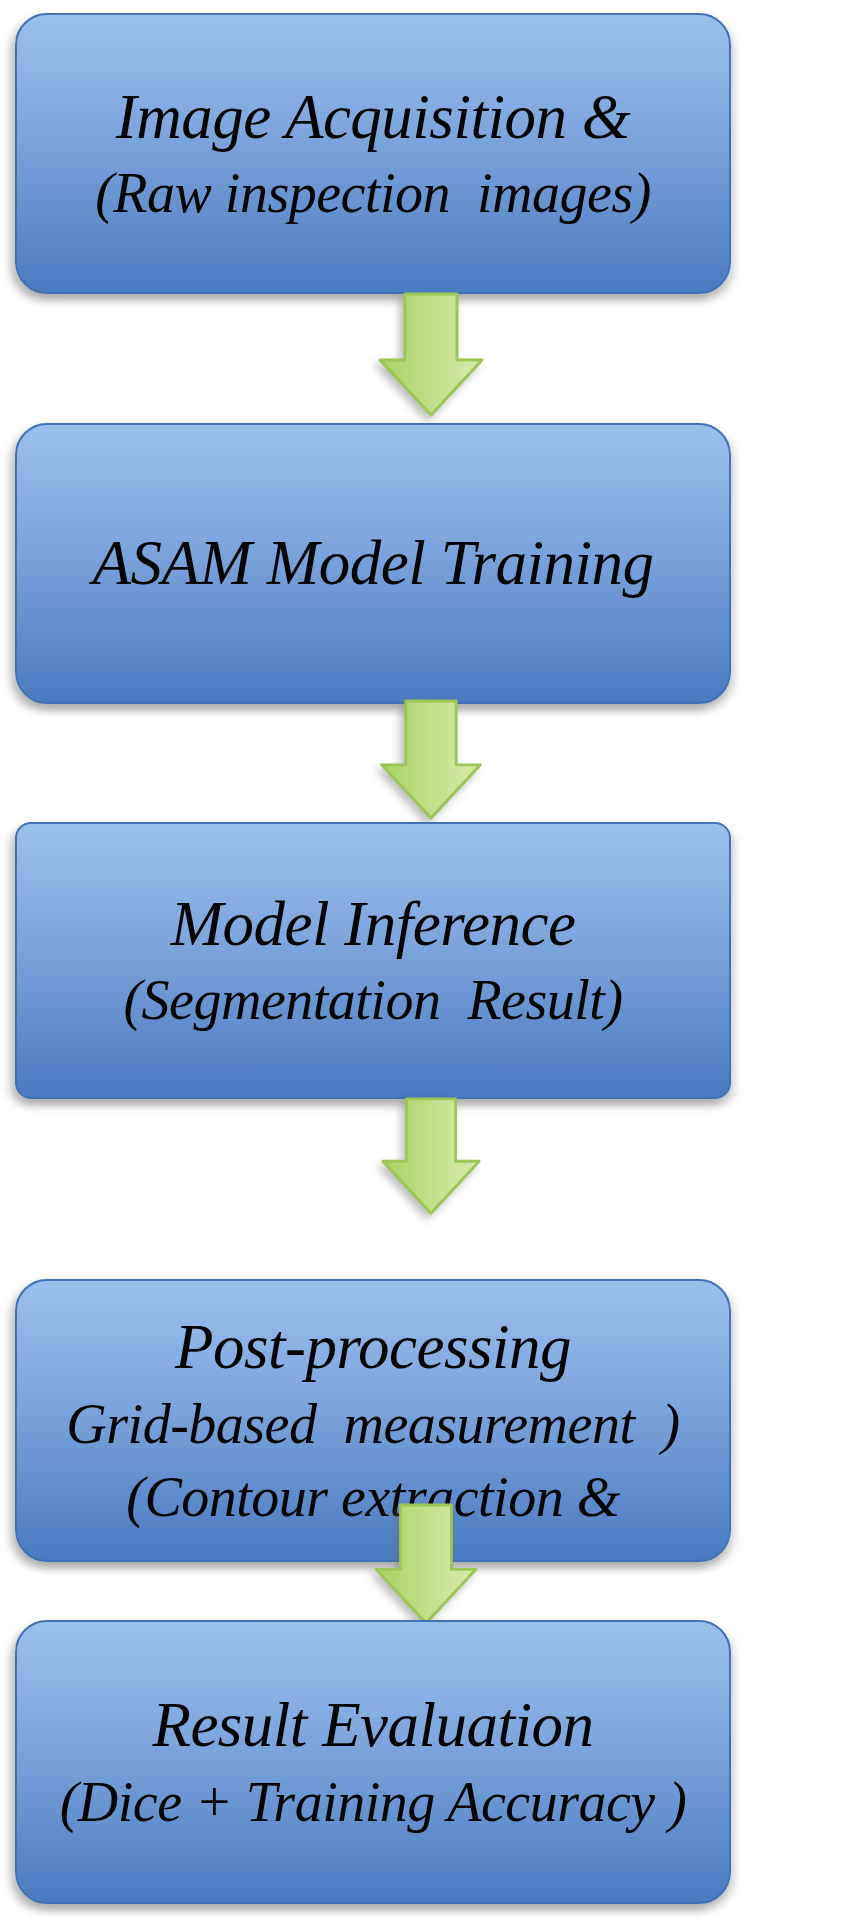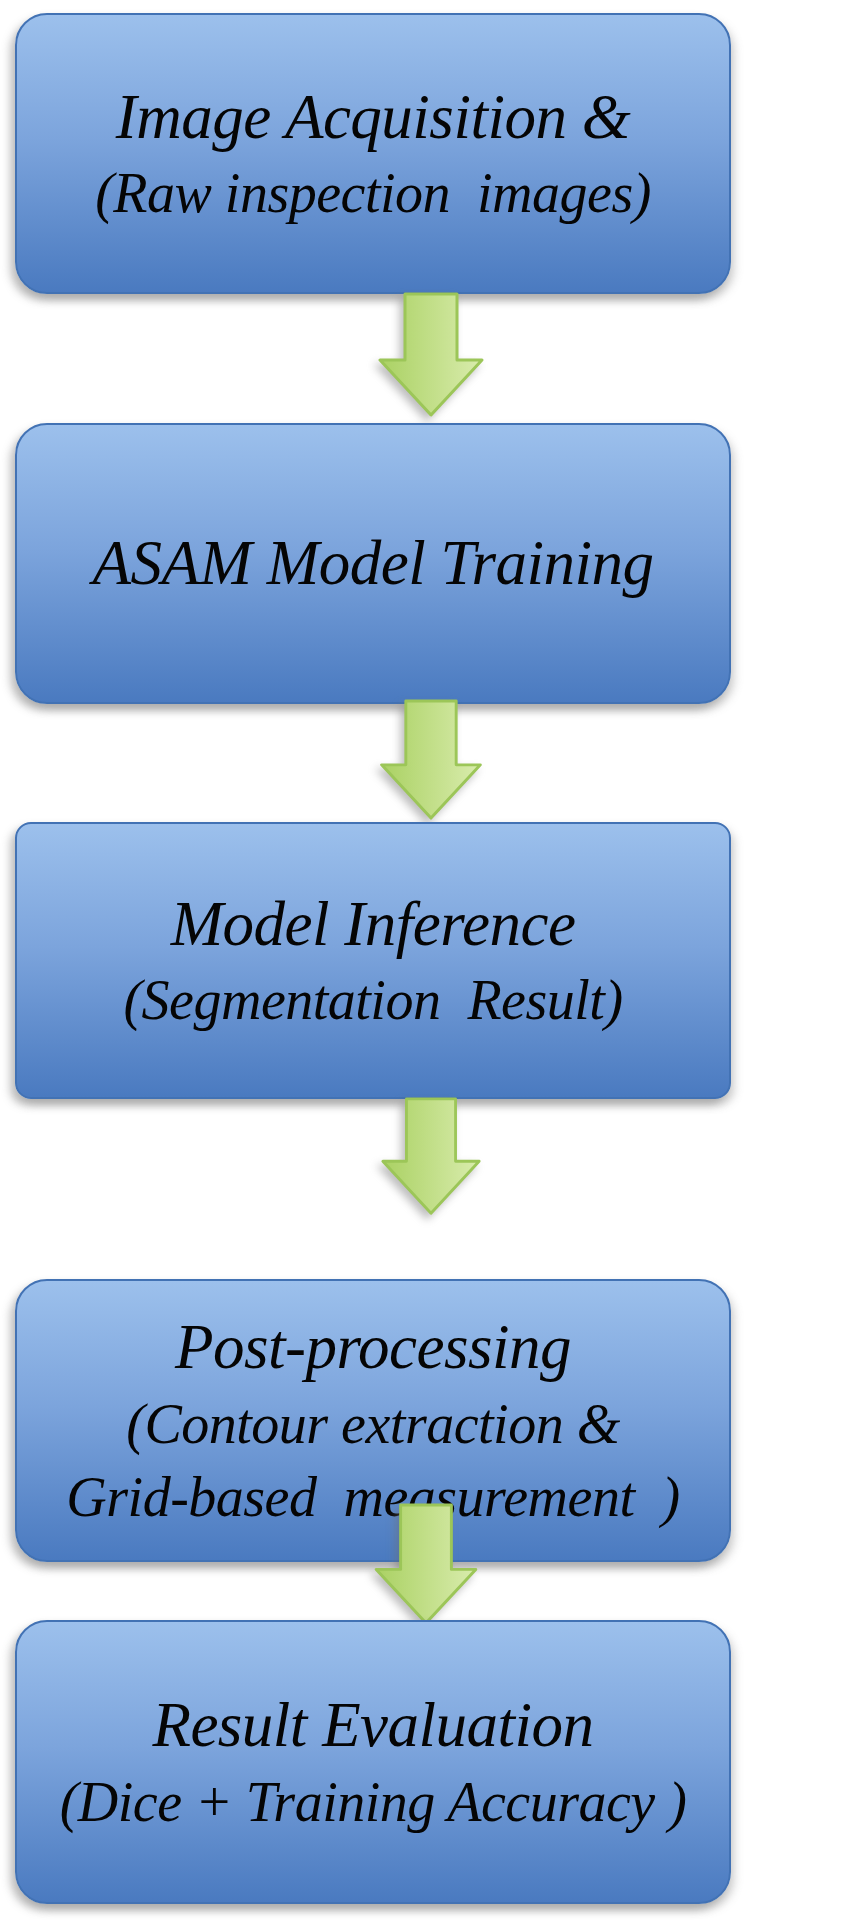--- a/index.html
+++ b/index.html
@@ -103,22 +103,22 @@
     <div class="node-title-line">Model Inference</div>
     <div class="node-subtitle-line">(Segmentation  Result)</div>
   </div>
 
   <svg id="arr-2" class="flow-arrow" viewBox="0 0 110 126">
     <path d="M29 2 H81 V68 H106 L55 123 L4 68 H29 Z" fill="url(#arrowGrad)" stroke-width="3" stroke-linejoin="round" stroke="#9cc658"></path>
   </svg>
 
   <div id="node-3" class="flow-node">
     <div class="node-title-line">Post-processing</div>
+    <div class="node-subtitle-line">Grid-based  measurement  )</div>
     <div class="node-subtitle-line">(Contour extraction &amp;</div>
-    <div class="node-subtitle-line">Grid-based  measurement  )</div>
   </div>
 
   <svg id="arr-3" class="flow-arrow" viewBox="0 0 110 126">
     <path d="M29 2 H81 V68 H106 L55 123 L4 68 H29 Z" fill="url(#arrowGrad)" stroke-width="3" stroke-linejoin="round" stroke="#9cc658"></path>
   </svg>
 
   <div id="node-4" class="flow-node">
     <div class="node-title-line">Result Evaluation</div>
     <div class="node-subtitle-line">(Dice + Training Accuracy )</div>
   </div>

